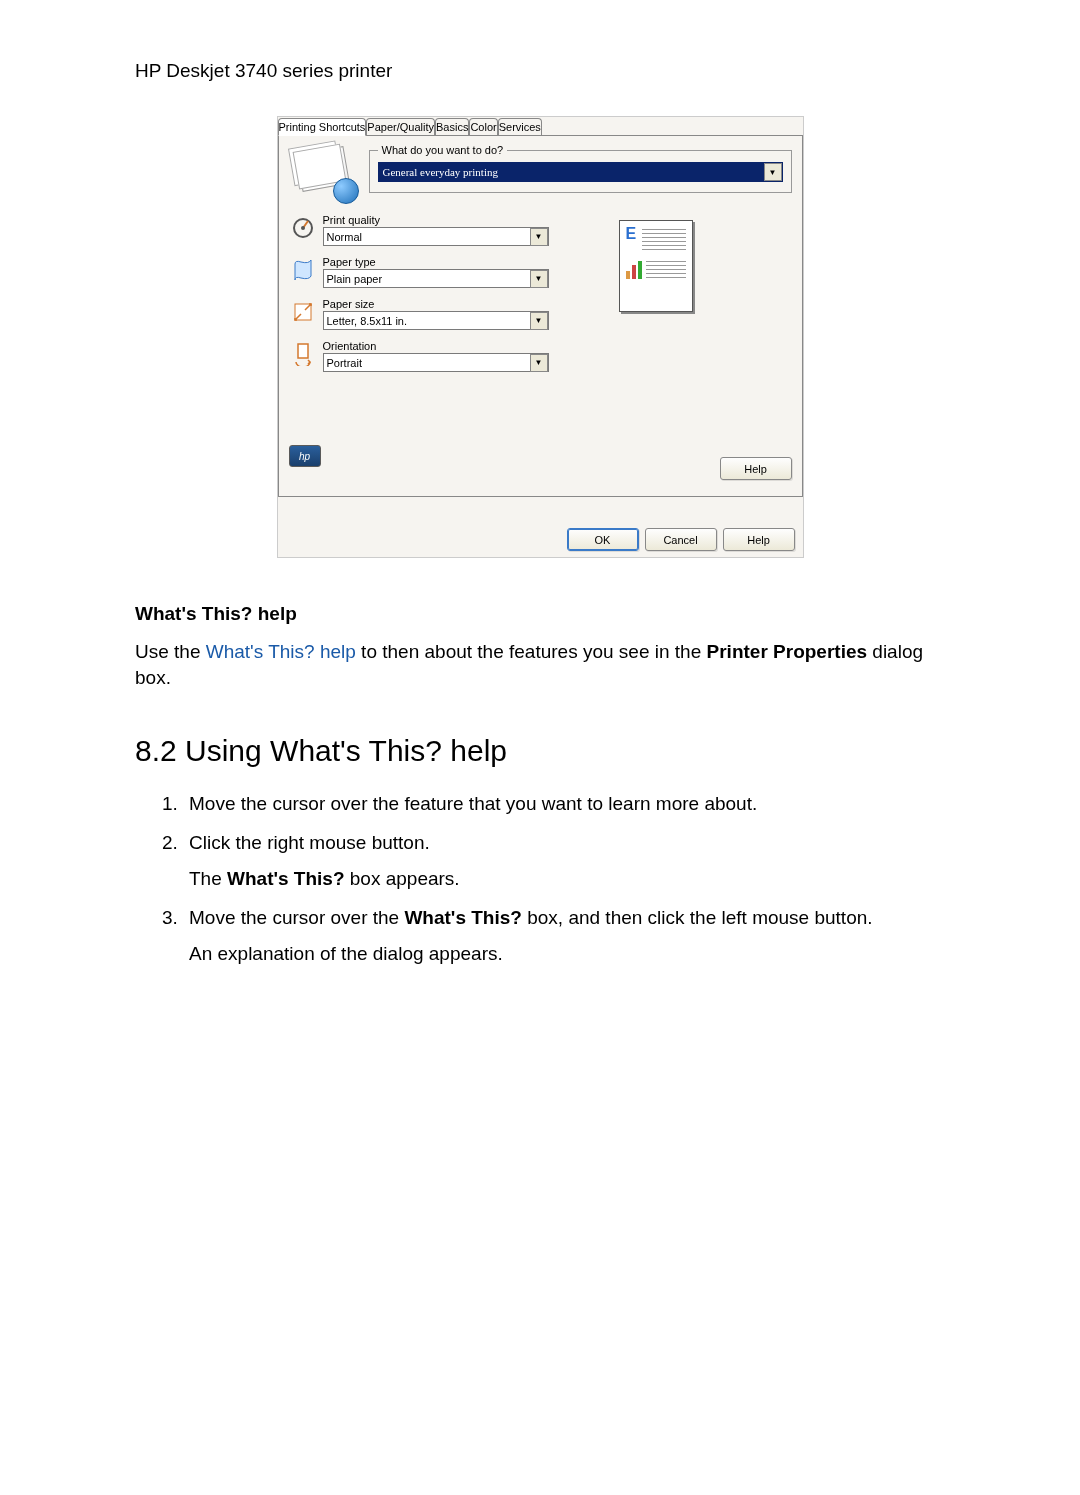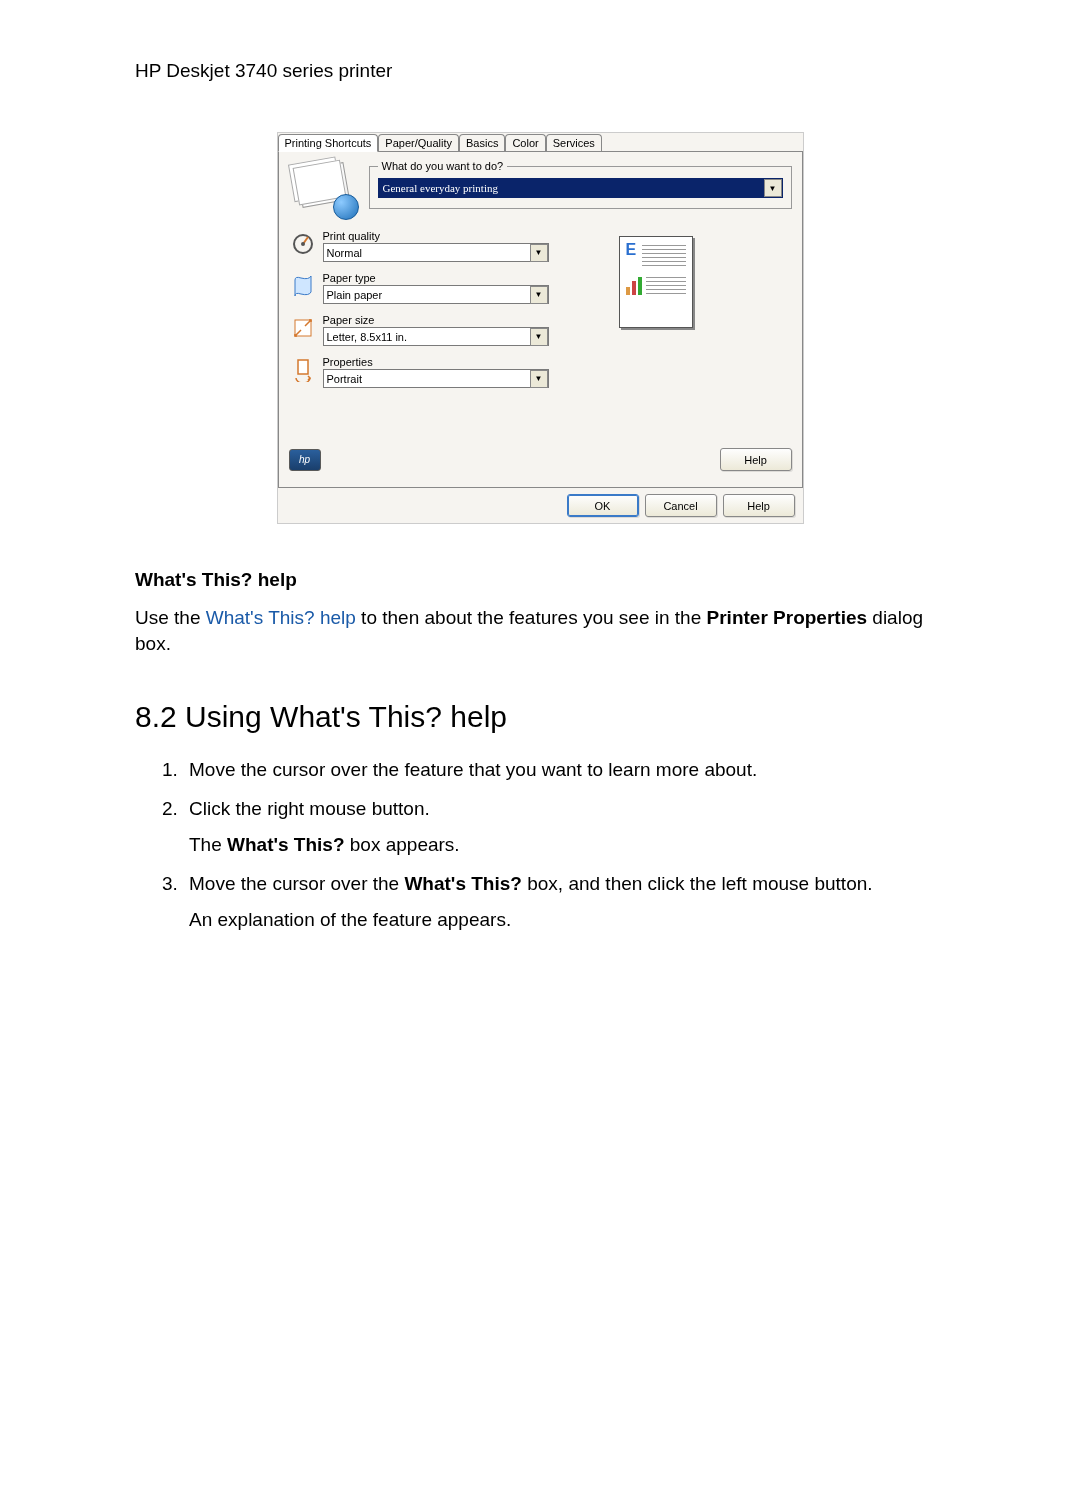--- a/index.html
+++ b/index.html
@@ -7,41 +7,41 @@
     font-family: Arial, Helvetica, sans-serif;
     background: #fff;
     color: #000;
     width: 1080px;
   }
   .page {
     padding: 60px 135px 0 135px;
   }
   .doc-header {
     font-size: 19px;
-    margin-bottom: 50px;
+    margin-bottom: 34px;
   }
   .screenshot-wrap {
     width: 525px;
     margin: 0 auto 45px auto;
     border: 1px solid #ccc;
     font-family: Tahoma, Arial, sans-serif;
     font-size: 11px;
     background: #f6f4f0;
   }
   
   .tab-row {
     display: flex;
     align-items: flex-end;
     padding: 0;
     background: #f6f4f0;
   }
   .tab {
     border: 1px solid #888;
     border-bottom: none;
-    padding: 2px 6px;
+    padding: 2px 0;
     margin-right: 0;
     background: #f6f4f0;
     border-top-left-radius: 4px;
     border-top-right-radius: 4px;
     position: relative;
   }
   .tab.active {
     background: #fff;
     border-bottom: 1px solid #fff;
     top: 1px;
@@ -238,20 +238,21 @@
     height: 21px;
     border: 1px solid #888;
     border-radius: 3px;
     background: linear-gradient(#fefefe,#ece9d8);
     display: inline-flex;
     align-items: center;
     justify-content: center;
     font-size: 11px;
     margin-left: 6px;
     box-shadow: 1px 1px 0 rgba(0,0,0,.1);
+    margin-top: 25px;
   }
   .dialog-footer {
     display: flex;
     justify-content: flex-end;
     padding: 6px 8px;
     background: #f6f4f0;
     border-top: none;
   }
   
   .subhead {
@@ -373,21 +374,21 @@
 
           <div class="opt-row">
             <div class="opt-icon">
               <svg viewBox="0 0 24 24">
                   <rect x="7" y="2" width="10" height="14" fill="#fff" stroke="#d4782e" stroke-width="1.5"></rect>
                   <path d="M5 20 A7 5 0 0 0 19 20" fill="none" stroke="#d4782e" stroke-width="1.5"></path>
                   <path d="M17 18 L19 20 L17 22" fill="none" stroke="#d4782e" stroke-width="1.5"></path>
                 </svg>
             </div>
             <div class="opt-fields">
-              <div class="opt-label">Properties</div>
+              <div class="opt-label">Orientation</div>
               <div class="opt-select">
                 <span>Portrait</span>
                 <div class="drop-btn">▼</div>
               </div>
             </div>
           </div>
         </div>
 
         <div class="preview">
           <div class="preview-page">
@@ -441,17 +442,17 @@
   <ol class="steps">
     <li>Move the cursor over the feature that you want to learn more about.</li>
     <li>
       <span>Click the right mouse button.</span>
       <div class="step-sub">
         <span>The </span><b>What's This?</b><span> box appears.</span>
       </div>
     </li>
     <li>
       <span>Move the cursor over the </span><b>What's This?</b><span> box, and then click the left mouse button.</span>
-      <div class="step-sub">An explanation of the feature appears.</div>
+      <div class="step-sub">An explanation of the dialog appears.</div>
     </li>
   </ol>
 
 </div>
 
 </body></html>

